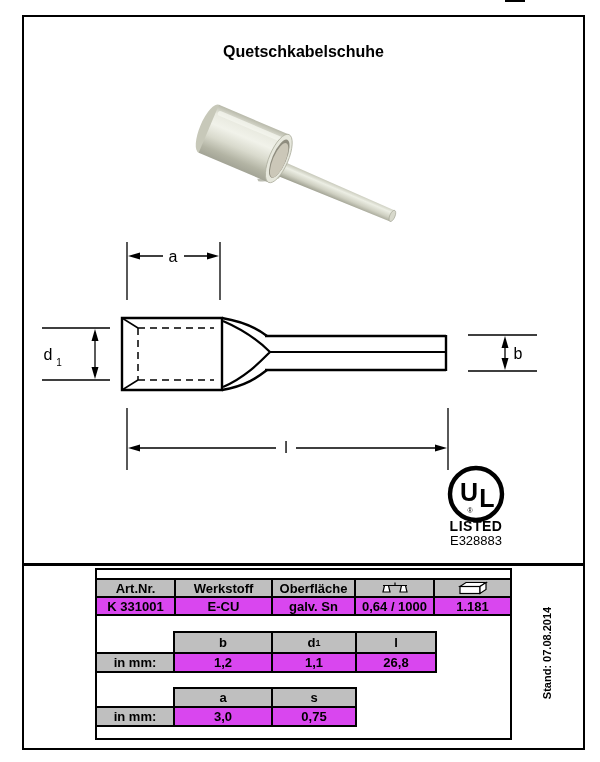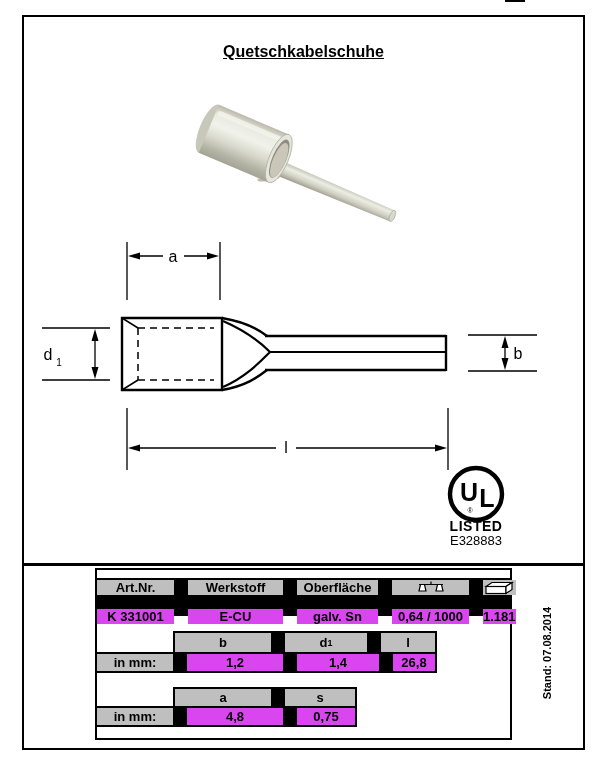--- a/index.html
+++ b/index.html
@@ -3,27 +3,27 @@
 <meta charset="utf-8">
 <style>
   html,body{margin:0;padding:0;background:#fff;}
   .page{position:relative;width:600px;height:762px;background:#ffffff;
         font-family:"Liberation Sans","DejaVu Sans",sans-serif;color:#000;overflow:hidden;}
   .abs{position:absolute;}
   .outer-box{left:22px;top:15px;width:563px;height:735px;border:2px solid #000;box-sizing:border-box;}
   .artifact{left:505px;top:0;width:20px;height:2px;background:#000;}
   .divider{left:22px;top:563px;width:563px;height:3px;background:#000;}
   .title-block{left:22px;top:42px;width:563px;text-align:center;line-height:1.25;}
-  .title-main{font-size:16px;font-weight:bold;text-decoration:underline;}
+  .title-main{font-size:16px;font-weight:bold;}
   .title-sub{font-size:12.5px;font-weight:bold;}
   .svg-overlay{left:0;top:0;width:600px;height:762px;pointer-events:none;}
   .photo{left:185px;top:98px;width:230px;height:125px;}
   
   .tbl-container{left:95px;top:568px;width:417px;height:172px;border:2px solid #000;box-sizing:border-box;}
-  .grid{display:grid;background:#000;padding:2px;gap:14px;box-sizing:border-box;}
+  .grid{display:grid;background:#000;padding:2px;gap:2px;box-sizing:border-box;}
   .grid .cell{background:#d946ef;display:flex;align-items:center;justify-content:center;
               font-size:13px;font-weight:bold;white-space:nowrap;}
   .grid .cell.hdr{background:#bfbfbf;}
   .main-grid{left:95px;top:578px;width:417px;height:38px;
              grid-template-columns:77px 95px 81px 77px 1fr;grid-template-rows:1fr 1fr;}
   .d1h-grid{left:173px;top:631px;width:264px;height:23px;grid-template-columns:96px 82px 1fr;}
   .d1v-grid{left:95px;top:652px;width:342px;height:21px;grid-template-columns:76px 96px 82px 1fr;}
   .d2h-grid{left:173px;top:687px;width:184px;height:21px;grid-template-columns:96px 1fr;}
   .d2v-grid{left:95px;top:706px;width:262px;height:21px;grid-template-columns:76px 96px 1fr;}
   sub{font-size:9px;}
@@ -167,31 +167,31 @@
     <div class="cell hdr">b</div>
     <div class="cell hdr">
       <span>d</span>
         <sub>1</sub>
     </div>
     <div class="cell hdr">l</div>
   </div>
   <div class="abs grid d1v-grid">
     <div class="cell hdr">in mm:</div>
     <div class="cell">1,2</div>
-    <div class="cell">1,4</div>
+    <div class="cell">1,1</div>
     <div class="cell">26,8</div>
   </div>
 
   <div class="abs grid d2h-grid">
     <div class="cell hdr">a</div>
     <div class="cell hdr">s</div>
   </div>
   <div class="abs grid d2v-grid">
     <div class="cell hdr">in mm:</div>
-    <div class="cell">4,8</div>
+    <div class="cell">3,0</div>
     <div class="cell">0,75</div>
   </div>
 
   <div class="abs stand">
     <span>Stand: 07.08.2014</span>
   </div>
 
 </div>
 
 </body></html>

